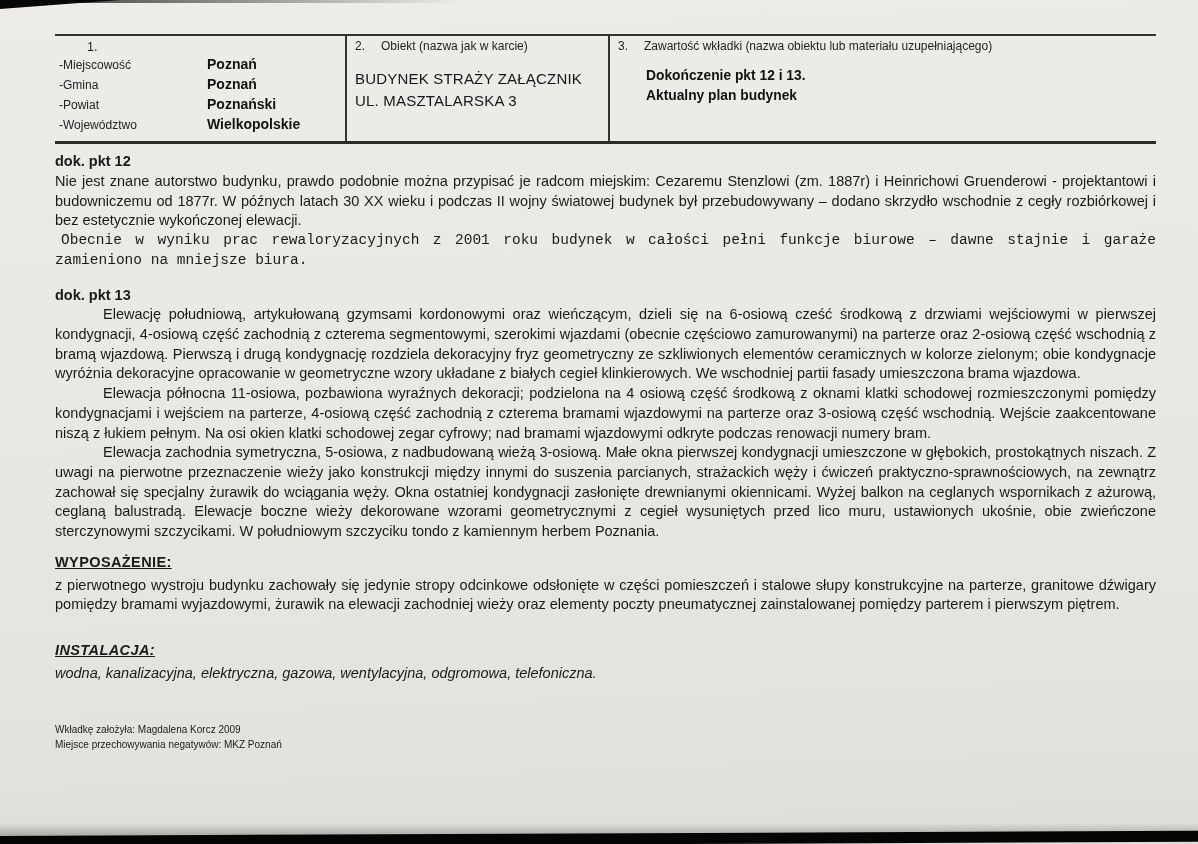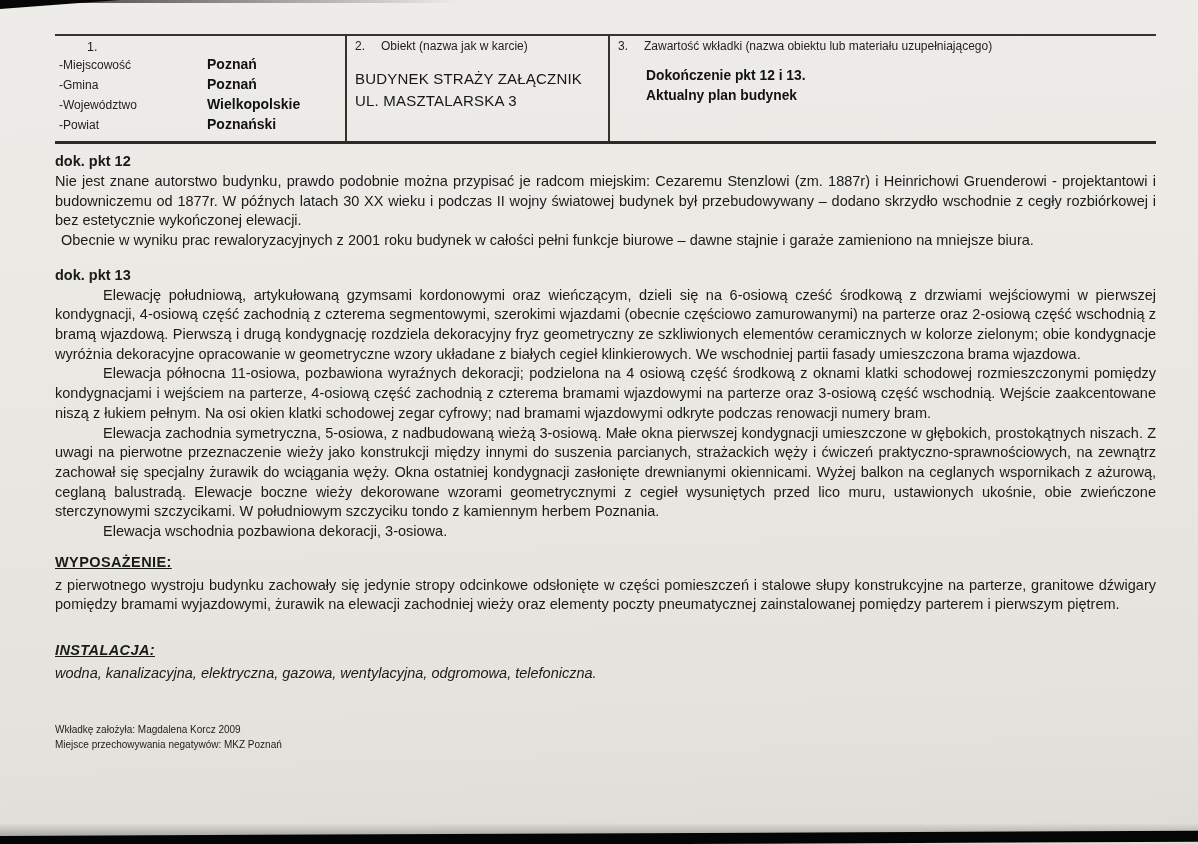--- a/index.html
+++ b/index.html
@@ -58,21 +58,21 @@
   .pair .pvalue { font-size:14px; font-weight:bold; color:#121210; }
 
   .colcap { display:flex; gap:16px; font-size:12px; line-height:1.3; color:#1e1e1c; }
   .obj-lines { margin-top:13px; font-size:15px; line-height:1.5; letter-spacing:0.2px; color:#16161a; }
   .ins-lines { margin-top:11px; margin-left:28px; font-size:13.8px; font-weight:bold; line-height:1.45; color:#121210; }
 
   
   .docbody { font-size:14.5px; line-height:1.36; text-align:justify; color:#1a1a18; }
   .sec-heading { font-weight:bold; text-align:left; }
   .sec-pkt12 { margin-top:8px; }
-  .sec-pkt12 .p2 { text-indent:6px; }
+  .sec-pkt12 .p2 { text-indent:6px;font-family:Liberation Mono, monospace; }
   .sec-pkt13 { margin-top:15px; }
   .sec-pkt13 p { text-indent:48px; }
   .sec-wypos { margin-top:11px; }
   .sec-wypos .sec-heading, .sec-inst .sec-heading {
     text-decoration:underline; letter-spacing:0.4px; margin-bottom:3px;
   }
   .sec-inst { margin-top:26px;font-style:italic; }
   .doc-footer { margin-top:38px; font-size:10px; line-height:1.55; text-align:left; color:#1c1c1a; }
 </style>
 </head>
@@ -90,26 +90,26 @@
           <div class="colnum1">1.</div>
           <div class="pair">
             <span class="plabel">-Miejscowość</span>
             <span class="pvalue">Poznań</span>
           </div>
           <div class="pair">
             <span class="plabel">-Gmina</span>
             <span class="pvalue">Poznań</span>
           </div>
           <div class="pair">
+            <span class="plabel">-Powiat</span>
+            <span class="pvalue">Poznański</span>
+          </div>
+          <div class="pair">
             <span class="plabel">-Województwo</span>
             <span class="pvalue">Wielkopolskie</span>
-          </div>
-          <div class="pair">
-            <span class="plabel">-Powiat</span>
-            <span class="pvalue">Poznański</span>
           </div>
         </div>
 
         <div class="tcol tcol2">
           <div class="colcap">
             <span>2.</span>
             <span>Obiekt (nazwa jak w karcie)</span>
           </div>
           <div class="obj-lines">
             <div>BUDYNEK STRAŻY ZAŁĄCZNIK</div>
@@ -137,21 +137,20 @@
         <div class="sec-heading">dok. pkt 12</div>
         <p class="p1">Nie jest znane autorstwo budynku, prawdo podobnie można przypisać je radcom miejskim: Cezaremu Stenzlowi (zm. 1887r) i Heinrichowi Gruenderowi - projektantowi i budowniczemu od 1877r. W późnych latach 30 XX wieku i podczas II wojny światowej budynek był przebudowywany – dodano skrzydło wschodnie z cegły rozbiórkowej i bez estetycznie wykończonej elewacji.</p>
         <p class="p2">Obecnie w wyniku prac rewaloryzacyjnych z 2001 roku budynek w całości pełni funkcje biurowe – dawne stajnie i garaże zamieniono na mniejsze biura.</p>
       </section>
 
       <section class="sec-pkt13">
         <div class="sec-heading">dok. pkt 13</div>
         <p>Elewację południową, artykułowaną gzymsami kordonowymi oraz wieńczącym, dzieli się na 6-osiową cześć środkową z drzwiami wejściowymi w pierwszej kondygnacji, 4-osiową część zachodnią z czterema segmentowymi, szerokimi wjazdami (obecnie częściowo zamurowanymi) na parterze oraz 2-osiową część wschodnią z bramą wjazdową. Pierwszą i drugą kondygnację rozdziela dekoracyjny fryz geometryczny ze szkliwionych elementów ceramicznych w kolorze zielonym; obie kondygnacje wyróżnia dekoracyjne opracowanie w geometryczne wzory układane z białych cegieł klinkierowych. We wschodniej partii fasady umieszczona brama wjazdowa.</p>
         <p>Elewacja północna 11-osiowa, pozbawiona wyraźnych dekoracji; podzielona na 4 osiową część środkową z oknami klatki schodowej rozmieszczonymi pomiędzy kondygnacjami i wejściem na parterze, 4-osiową część zachodnią z czterema bramami wjazdowymi na parterze oraz 3-osiową część wschodnią. Wejście zaakcentowane niszą z łukiem pełnym. Na osi okien klatki schodowej zegar cyfrowy; nad bramami wjazdowymi odkryte podczas renowacji numery bram.</p>
         <p>Elewacja zachodnia symetryczna, 5-osiowa, z nadbudowaną wieżą 3-osiową.  Małe okna pierwszej kondygnacji umieszczone w głębokich, prostokątnych niszach. Z uwagi na pierwotne przeznaczenie wieży jako konstrukcji między innymi do suszenia parcianych, strażackich węży i ćwiczeń praktyczno-sprawnościowych, na zewnątrz zachował się specjalny żurawik do wciągania węży. Okna ostatniej kondygnacji zasłonięte drewnianymi okiennicami. Wyżej balkon na ceglanych wspornikach z ażurową, ceglaną balustradą. Elewacje boczne wieży dekorowane wzorami geometrycznymi z cegieł wysuniętych przed lico muru, ustawionych ukośnie, obie zwieńczone sterczynowymi szczycikami. W południowym szczyciku tondo z kamiennym herbem Poznania.</p>
-        <p>Elewacja wschodnia pozbawiona dekoracji, 3-osiowa.</p>
       </section>
 
       <section class="sec-wypos">
         <div class="sec-heading">WYPOSAŻENIE:</div>
         <p>z pierwotnego wystroju budynku zachowały się jedynie stropy odcinkowe odsłonięte w części pomieszczeń i stalowe słupy konstrukcyjne na parterze, granitowe dźwigary pomiędzy bramami wyjazdowymi, żurawik na elewacji zachodniej wieży oraz elementy poczty pneumatycznej zainstalowanej pomiędzy parterem i pierwszym piętrem.</p>
       </section>
 
       <section class="sec-inst">
         <div class="sec-heading">INSTALACJA:</div>
         <p>wodna, kanalizacyjna, elektryczna, gazowa, wentylacyjna, odgromowa, telefoniczna.</p>

